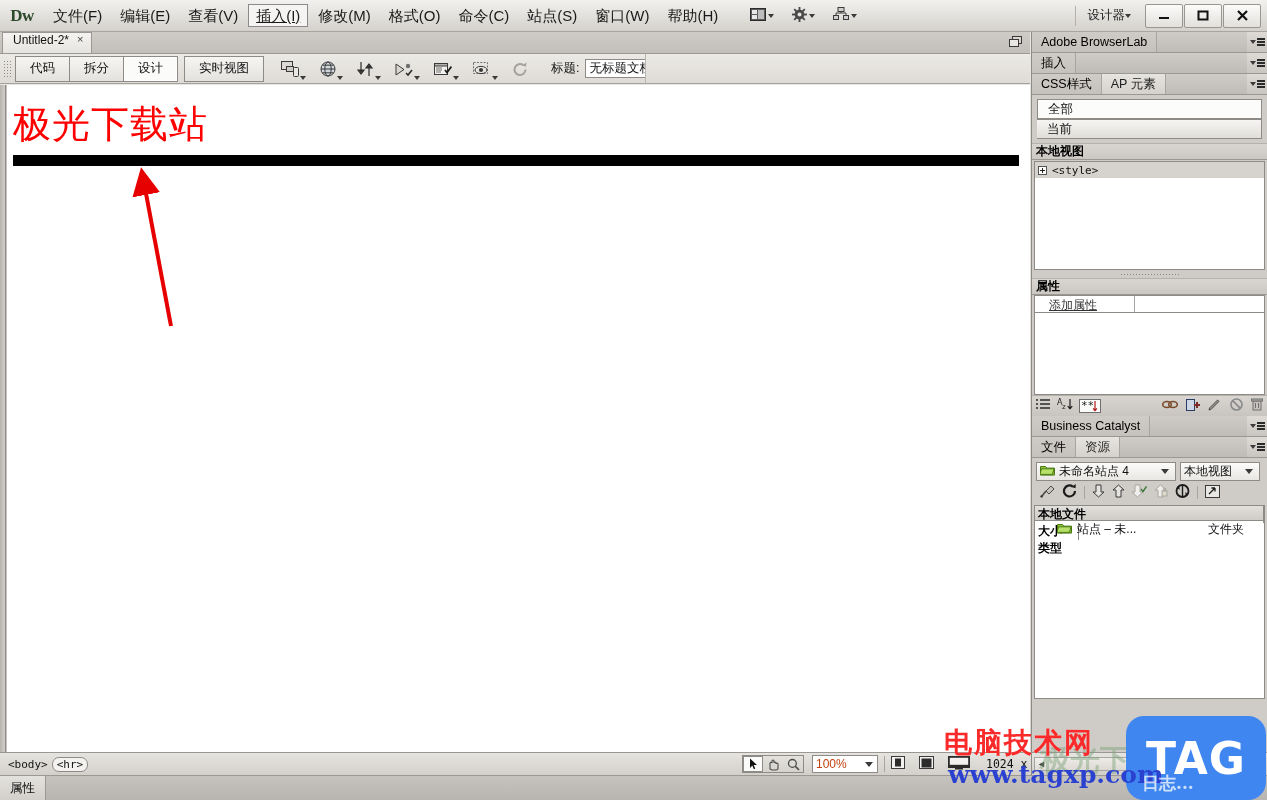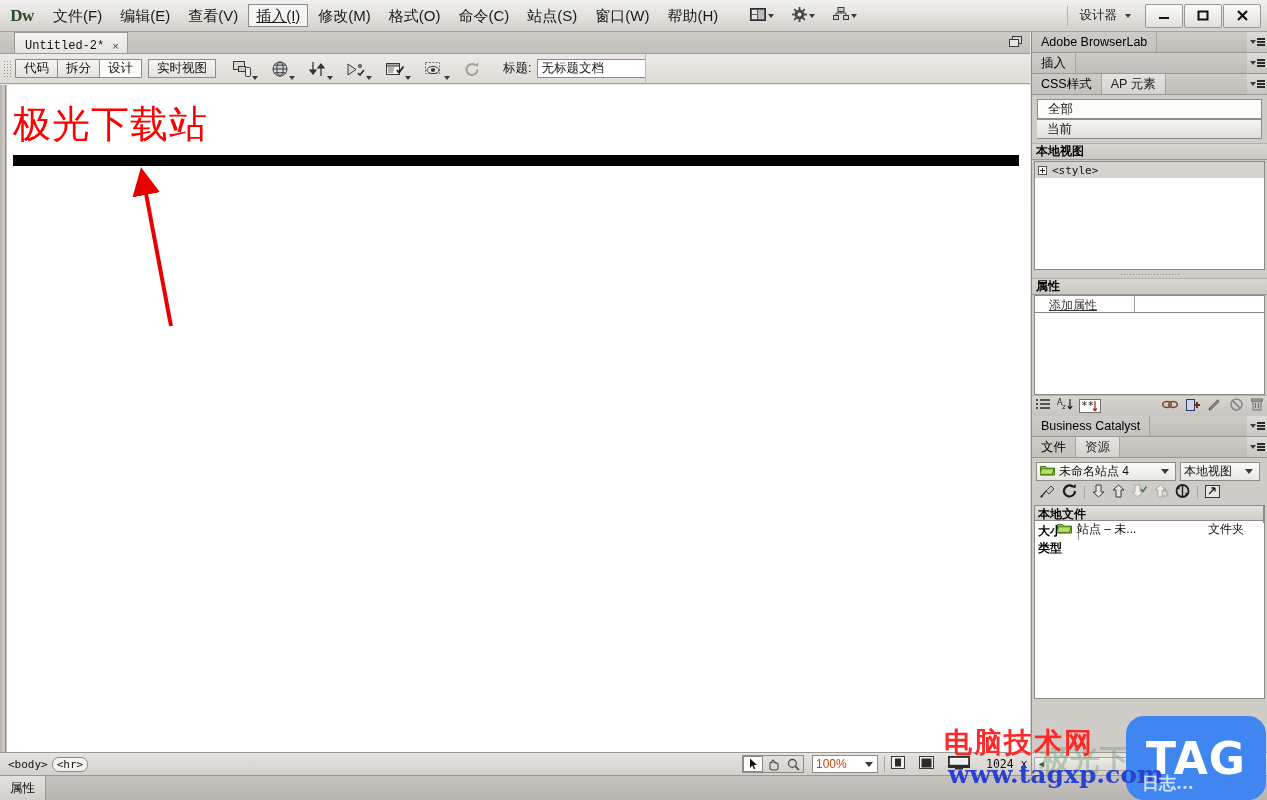--- a/index.html
+++ b/index.html
@@ -39,21 +39,21 @@
   .menu-item.active { border: 1px solid #8a8a8a; background: #f5f4f2; text-decoration: underline; }
   .tb-sep { width: 14px; }
   .icon-btn {
     display: flex; align-items: center; gap: 2px;
     padding: 2px 4px; margin: 0 5px; cursor: default;
   }
   .caret { width: 0; height: 0; border-left: 3.5px solid transparent;
            border-right: 3.5px solid transparent; border-top: 4px solid #3a3a3a; }
   .title-right { margin-left: auto; display: flex; align-items: center; height: 32px; }
   .workspace-sel {
-    display: flex; align-items: center; gap: 8px;
+    display: flex; align-items: center; gap: 0;
     border-left: 1px solid #b5b2ad; padding: 0 10px 0 12px; height: 20px;
     font-size: 12.5px; color: #222;
   }
   .winbtns { display: flex; margin-left: 4px; }
   .winbtn {
     width: 38px; height: 24px; margin-right: 1px;
     background: linear-gradient(#fbfbfa, #e2e0dc);
     border: 1px solid #9a9792; border-radius: 2px;
     display: flex; align-items: center; justify-content: center;
     font-size: 13px; color: #111;
@@ -61,46 +61,46 @@
   .winbtn.close { margin-right: 6px; }
 
   
   .tabbar {
     position: absolute; left: 0; top: 32px; width: 1030px; height: 22px;
     background: linear-gradient(#cfccc7, #c2bfba);
     border-bottom: 1px solid #9b9893;
     display: flex; align-items: flex-end;
   }
   .doctab {
-    display: flex; align-items: flex-end; gap: 8px;
-    height: 21px; padding: 0 8px 0 10px; margin-left: 14px;
+    display: flex; align-items: flex-start; gap: 8px;
+    height: 21px; padding: 0 8px 0 10px; margin-left: 2px;
     background: linear-gradient(#f4f3f1, #e6e4e0);
     border: 1px solid #9b9893; border-bottom: none;
-    font-size: 12px; color: #111; font-family: Liberation Mono, monospace;
+    font-size: 12px; color: #111;
   }
   .doctab .x { font-size: 11px; color: #444; }
   .tabbar-right {
     margin-left: auto; margin-right: 6px; margin-bottom: 2px;
     width: 18px; height: 16px; display: flex; align-items: center; justify-content: center;
   }
 
   
   .viewbar {
     position: absolute; left: 0; top: 54px; width: 1030px; height: 30px;
     background: linear-gradient(#eceae6, #dedbd6);
     border-bottom: 1px solid #a5a29d;
     display: flex; align-items: center;
   }
   .grip {
     width: 8px; height: 18px; margin: 0 4px 0 3px;
     background-image: radial-gradient(#8e8b86 0.8px, transparent 0.9px);
     background-size: 3px 3px;
   }
   .vbtn {
-    height: 19px; padding: 0 8px; margin: 0; font-size: 12.5px; color: #111;
+    height: 26px; padding: 0 14px; margin: 0; font-size: 12.5px; color: #111;
     display: flex; align-items: center;
     background: linear-gradient(#f6f5f3, #e4e2de);
     border: 1px solid #8e8b86; border-left: none;
   }
   .vbtn.first { border-left: 1px solid #8e8b86; }
   .vbtn.sel { background: #fbfbfa; box-shadow: inset 0 0 0 1px #fff; }
   .vbtn.spaced { margin-left: 6px; border-left: 1px solid #8e8b86; }
   .vsep { width: 10px; }
   .tool-ic {
     display: flex; align-items: flex-end; gap: 1px;

